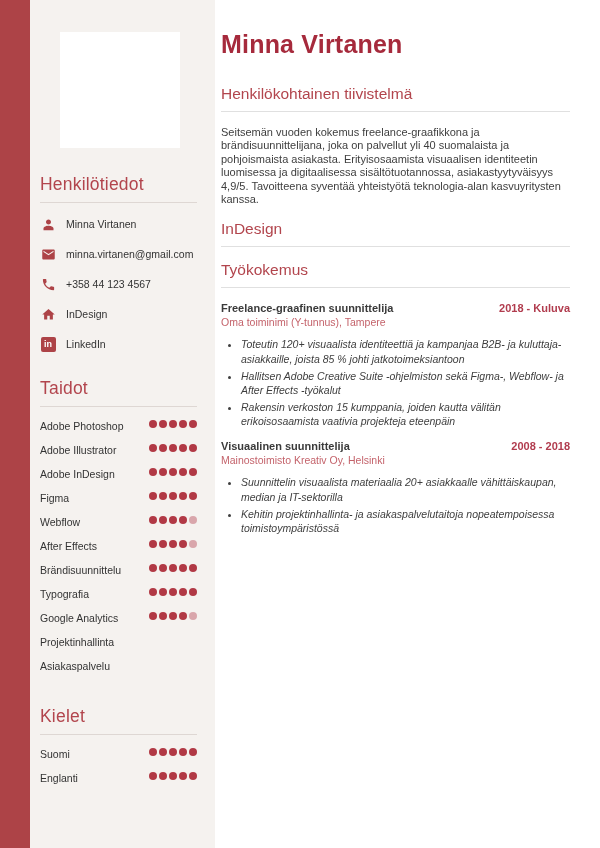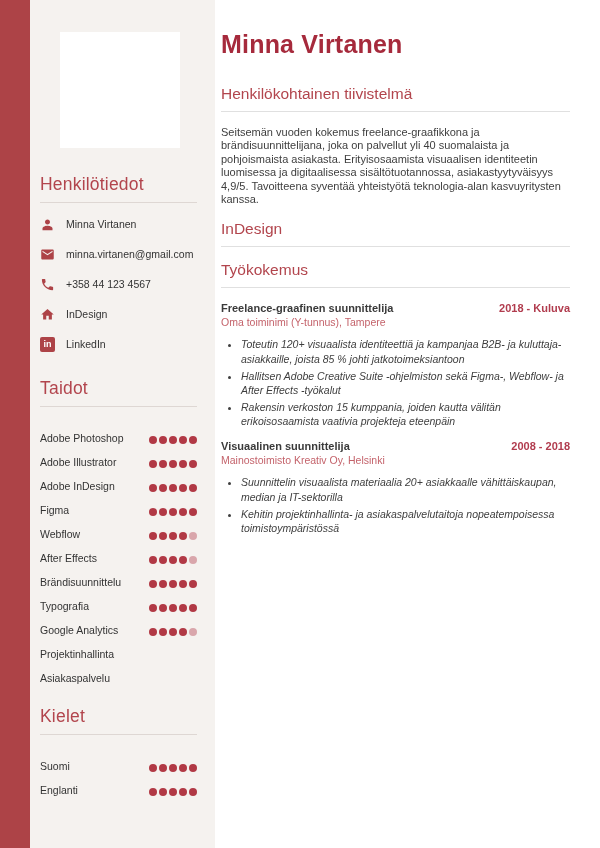--- a/index.html
+++ b/index.html
@@ -19,29 +19,29 @@
   .photo {
     width:120px; height:116px; background:#ffffff; margin:0 0 26px 20px;
   }
   .side-heading {
     font-size:17.5px; font-weight:400; color:var(--accent,#b2454d);
     letter-spacing:.2px; margin-bottom:7px;
   }
   .side-rule { border:none; border-top:1px solid #ded7d3; margin-bottom:13px; }
   .contact-list { list-style:none; margin-bottom:26px; }
   .contact-row { display:flex; align-items:center; margin-bottom:14px; }
-  .contact-row .cicon { width:16px; height:16px; flex:0 0 16px; margin-right:10px; display:flex; align-items:center; }
+  .contact-row .cicon { width:16px; height:16px; flex:0 0 16px; margin-right:10px; display:flex; align-items:center; justify-content:center; }
   .cicon svg { width:15px; height:15px; fill:var(--accent-bar,#ad4347); }
   .li-badge {
     width:15px; height:15px; background:var(--accent-bar,#ad4347); border-radius:2px;
     color:#fff; font-size:9px; font-weight:bold; display:flex; align-items:center; justify-content:center;
   }
   .contact-text { font-size:10.5px; color:#333333; }
   .skill-block { margin-bottom:4px; }
-  .skill-row { display:flex; align-items:flex-end; justify-content:space-between; height:24px; }
+  .skill-row { display:flex; align-items:flex-start; justify-content:space-between; height:24px; }
   .skill-label { font-size:10.5px; color:#333333; }
   .dots { display:flex; gap:2px; }
   .dot { width:8px; height:8px; border-radius:50%; display:inline-block; }
   .dot.full { background:var(--dot-full,#b13945); }
   .dot.light { background:var(--dot-light,#d9a6ab); }
   .lang-gap { height:18px; }
   
   .main { flex:1; padding:30px 30px 0 6px; }
   .cv-title { font-size:25px; font-weight:bold; color:var(--title,#a62a3c); margin-bottom:26px; letter-spacing:.2px; }
   .section { margin-bottom:14px; }

